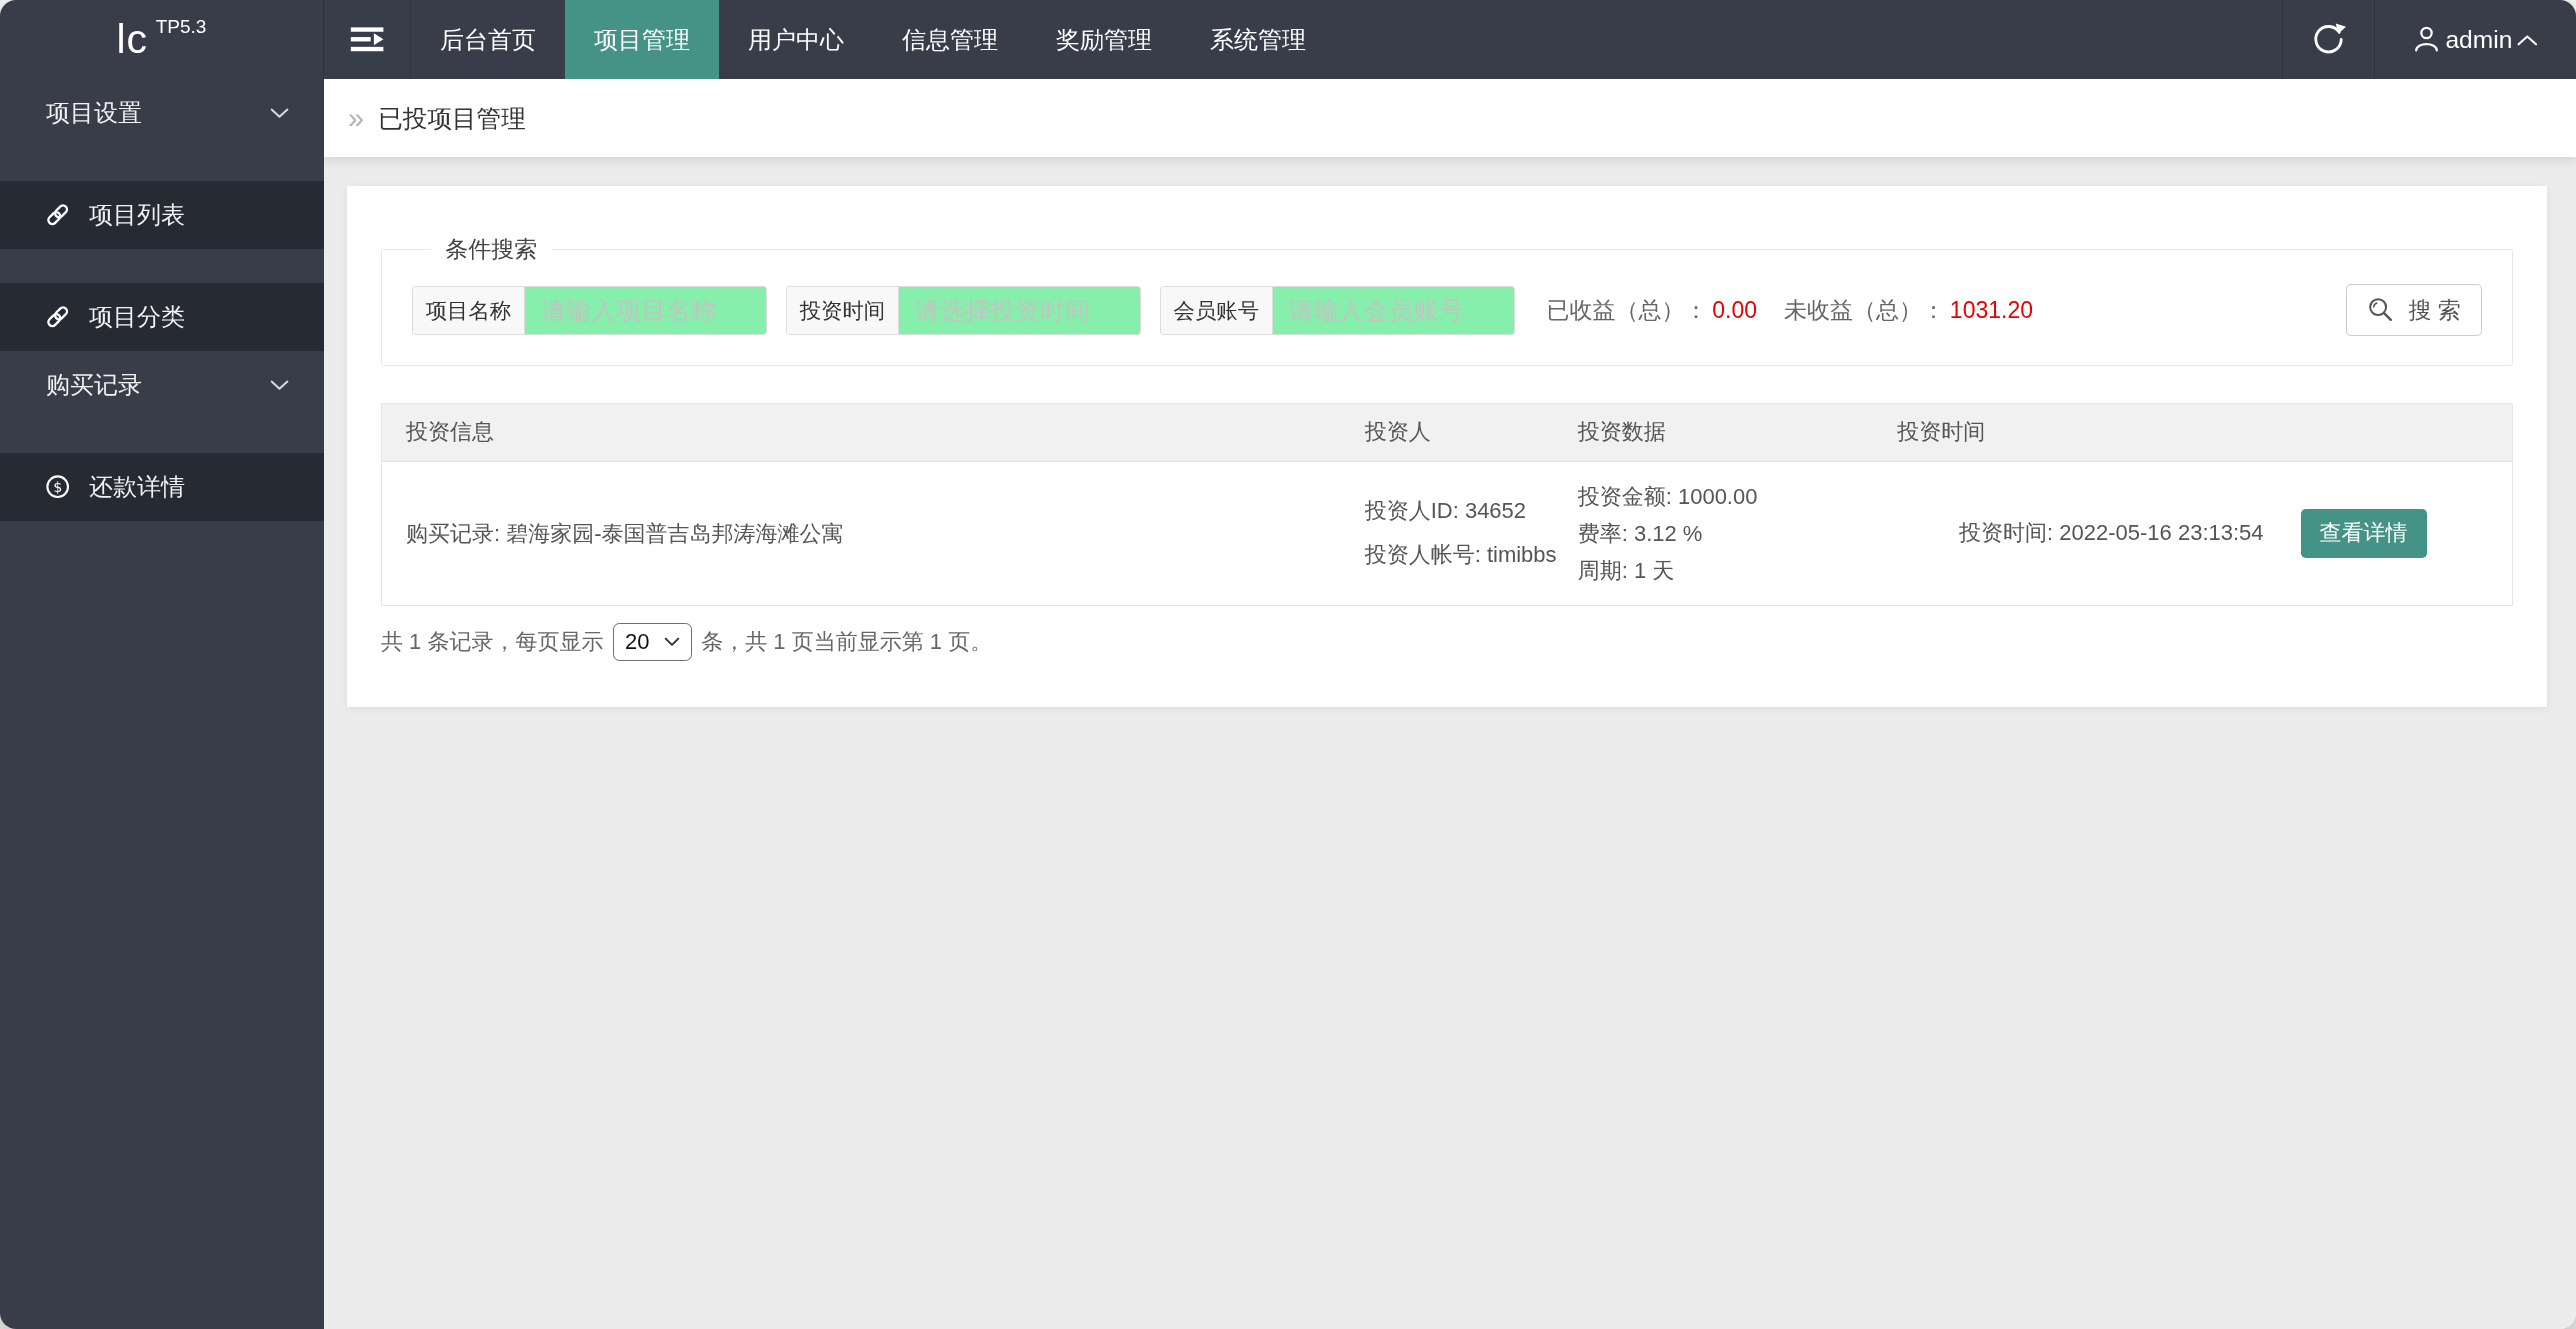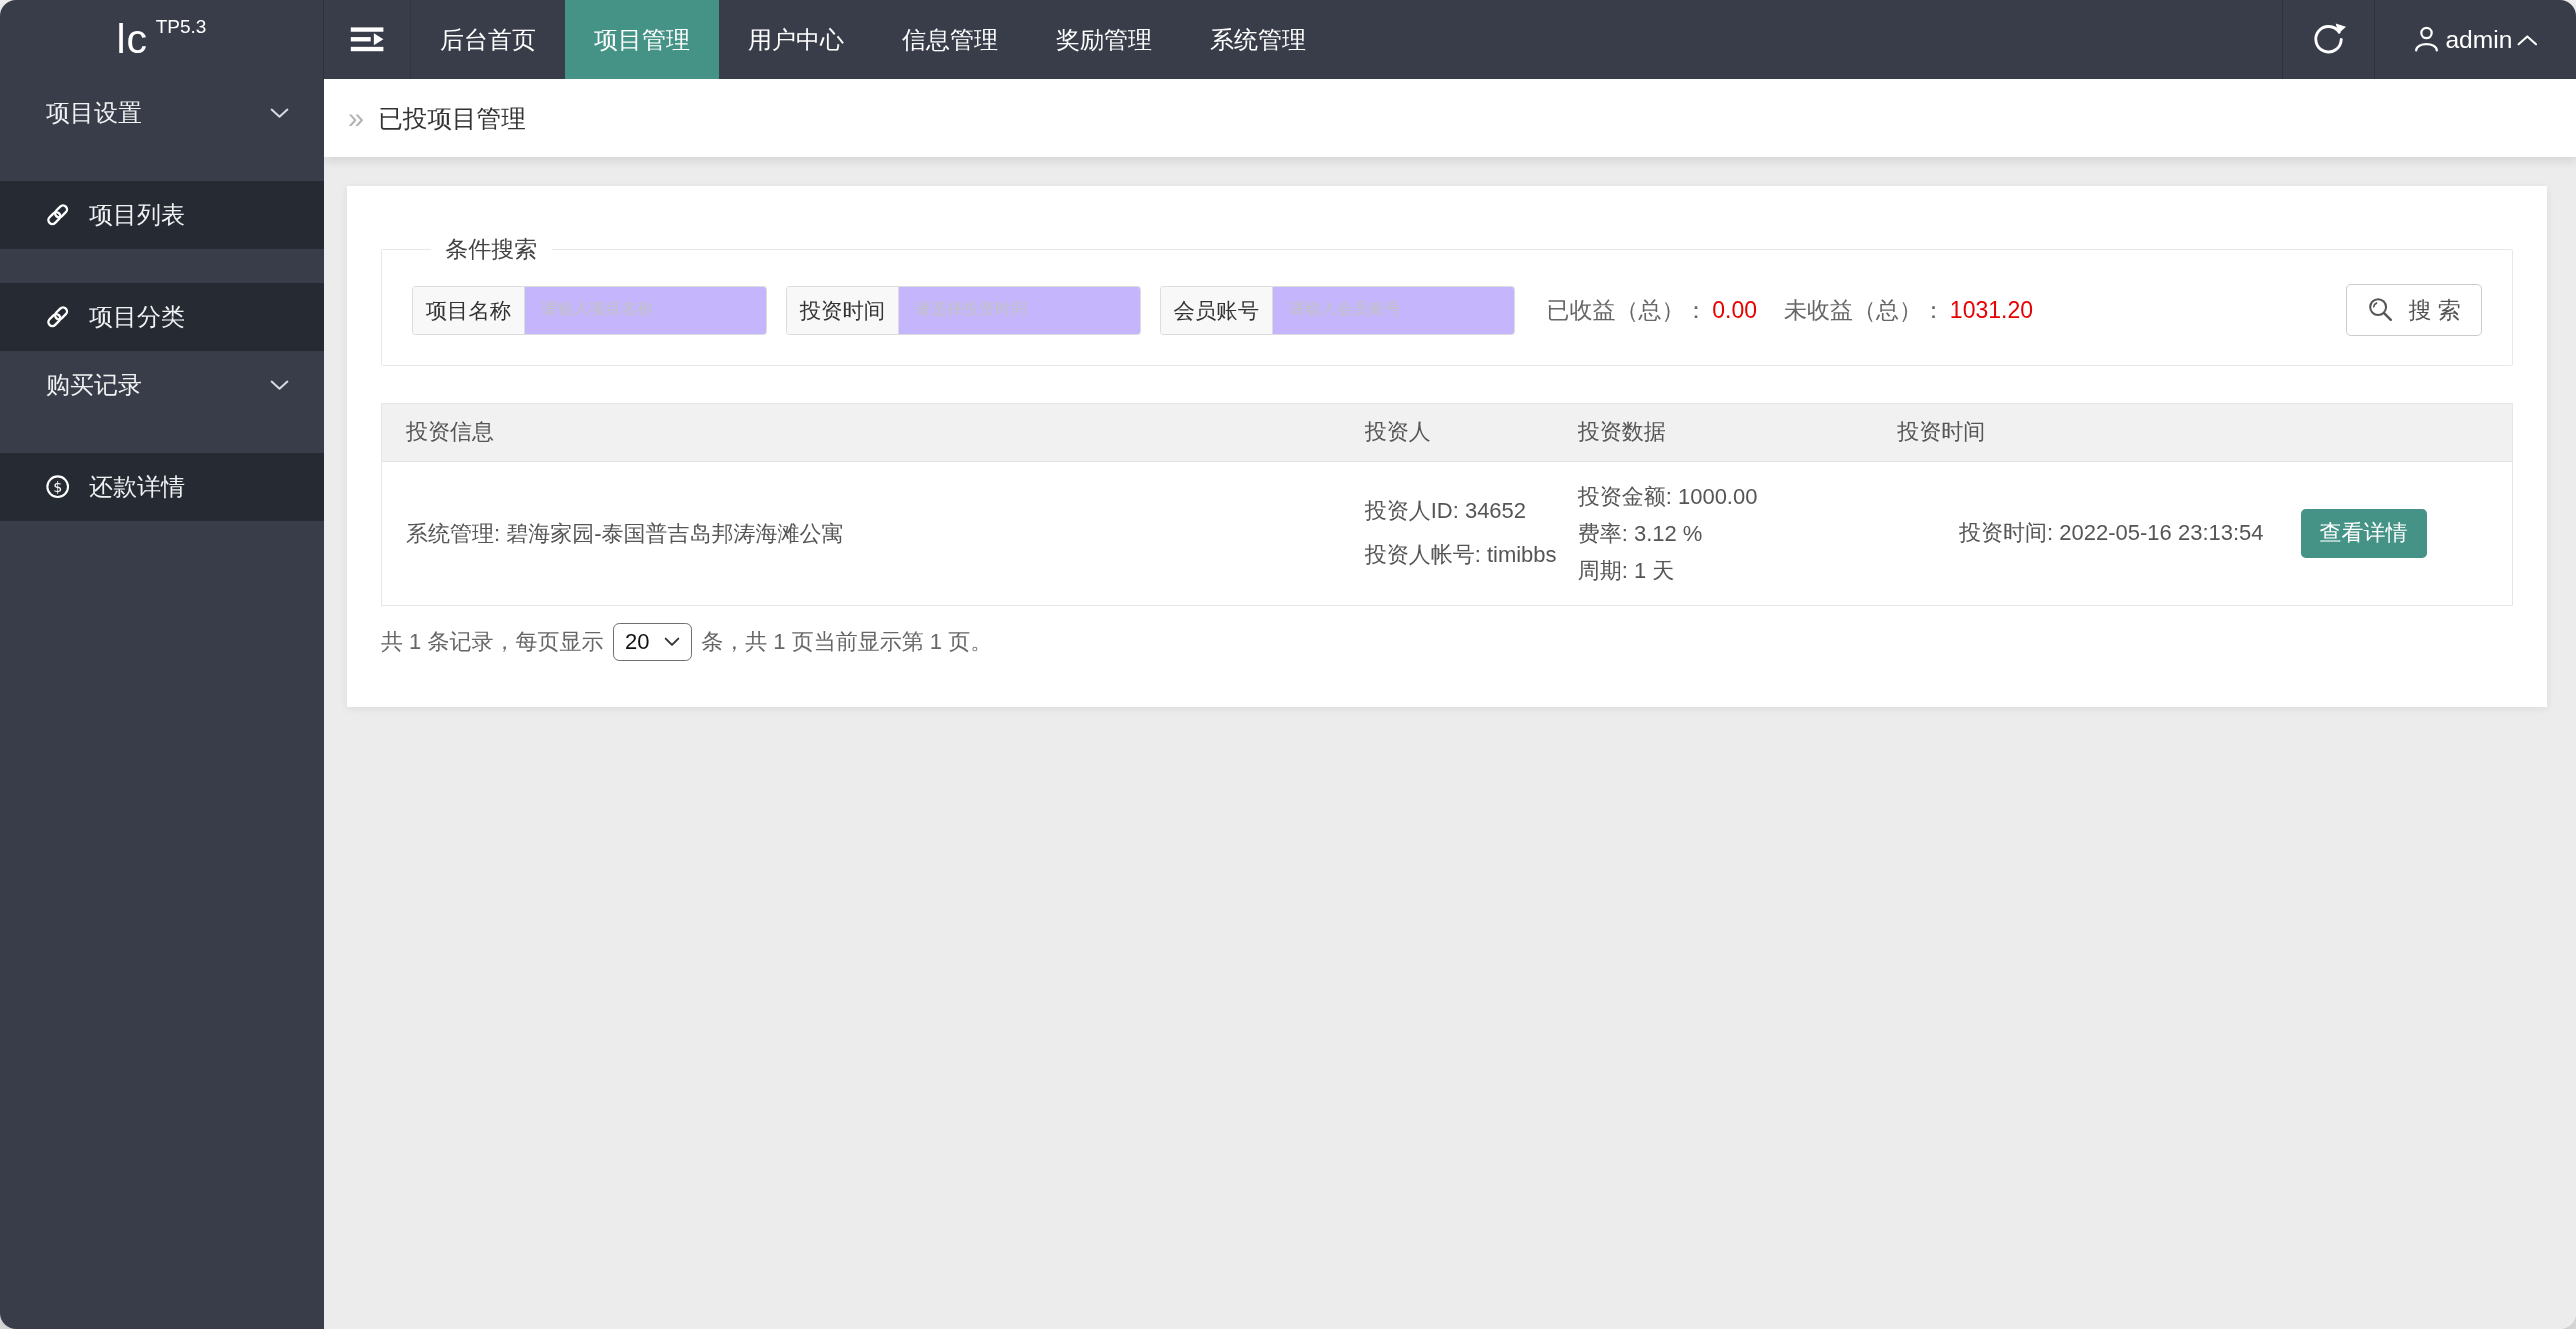--- a/index.html
+++ b/index.html
@@ -100,21 +100,21 @@
     border: 1.6px solid #dcdcdc; border-radius: 3.2px; overflow: hidden;
     margin-right: 19px; background: #fff;
   }
   .ig-label {
     background: #f8f8f8; border-right: 1.6px solid #dcdcdc;
     display: flex; align-items: center; padding: 0 12.7px;
     font-size: 21.4px; color: #333;
   }
   .ig input {
     border: none; outline: none; width: 241px; padding: 0 16px;
-    font-size: 16px; color: #333; background: #c4b5fd; font-family: Liberation Mono, monospace;
+    font-size: 25px; color: #333; background: #86efac;
   }
   .ig input::placeholder { color: #c3c3c3; }
   .stats { display: flex; align-items: center; margin-left: 12.7px; font-size: 23px; color: #666; white-space: nowrap; }
   .stat-label { }
   .stat-value { color: #e60000; margin-left: 4.8px; margin-right: 27px; }
   .search-btn {
     margin-left: auto; display: flex; align-items: center; gap: 12.7px;
     height: 52px; padding: 0 20.6px;
     background: #fff; border: 1.6px solid #cbcbcb; border-radius: 4.8px;
     font-size: 23px; color: #555; cursor: pointer;
@@ -304,21 +304,21 @@
 
         <div class="table">
           <div class="thead">
             <div class="th c1">投资信息</div>
             <div class="th c2">投资人</div>
             <div class="th c3">投资数据</div>
             <div class="th c4">投资时间</div>
           </div>
           <div class="tr">
             <div class="td c1">
-              <span class="line">系统管理: 碧海家园-泰国普吉岛邦涛海滩公寓</span>
+              <span class="line">购买记录: 碧海家园-泰国普吉岛邦涛海滩公寓</span>
             </div>
             <div class="td c2 td-investor">
               <span class="line">投资人ID: 34652</span>
               <span class="line">投资人帐号: timibbs</span>
             </div>
             <div class="td c3">
               <span class="line">投资金额: 1000.00</span>
               <span class="line">费率: 3.12 %</span>
               <span class="line">周期: 1 天</span>
             </div>

